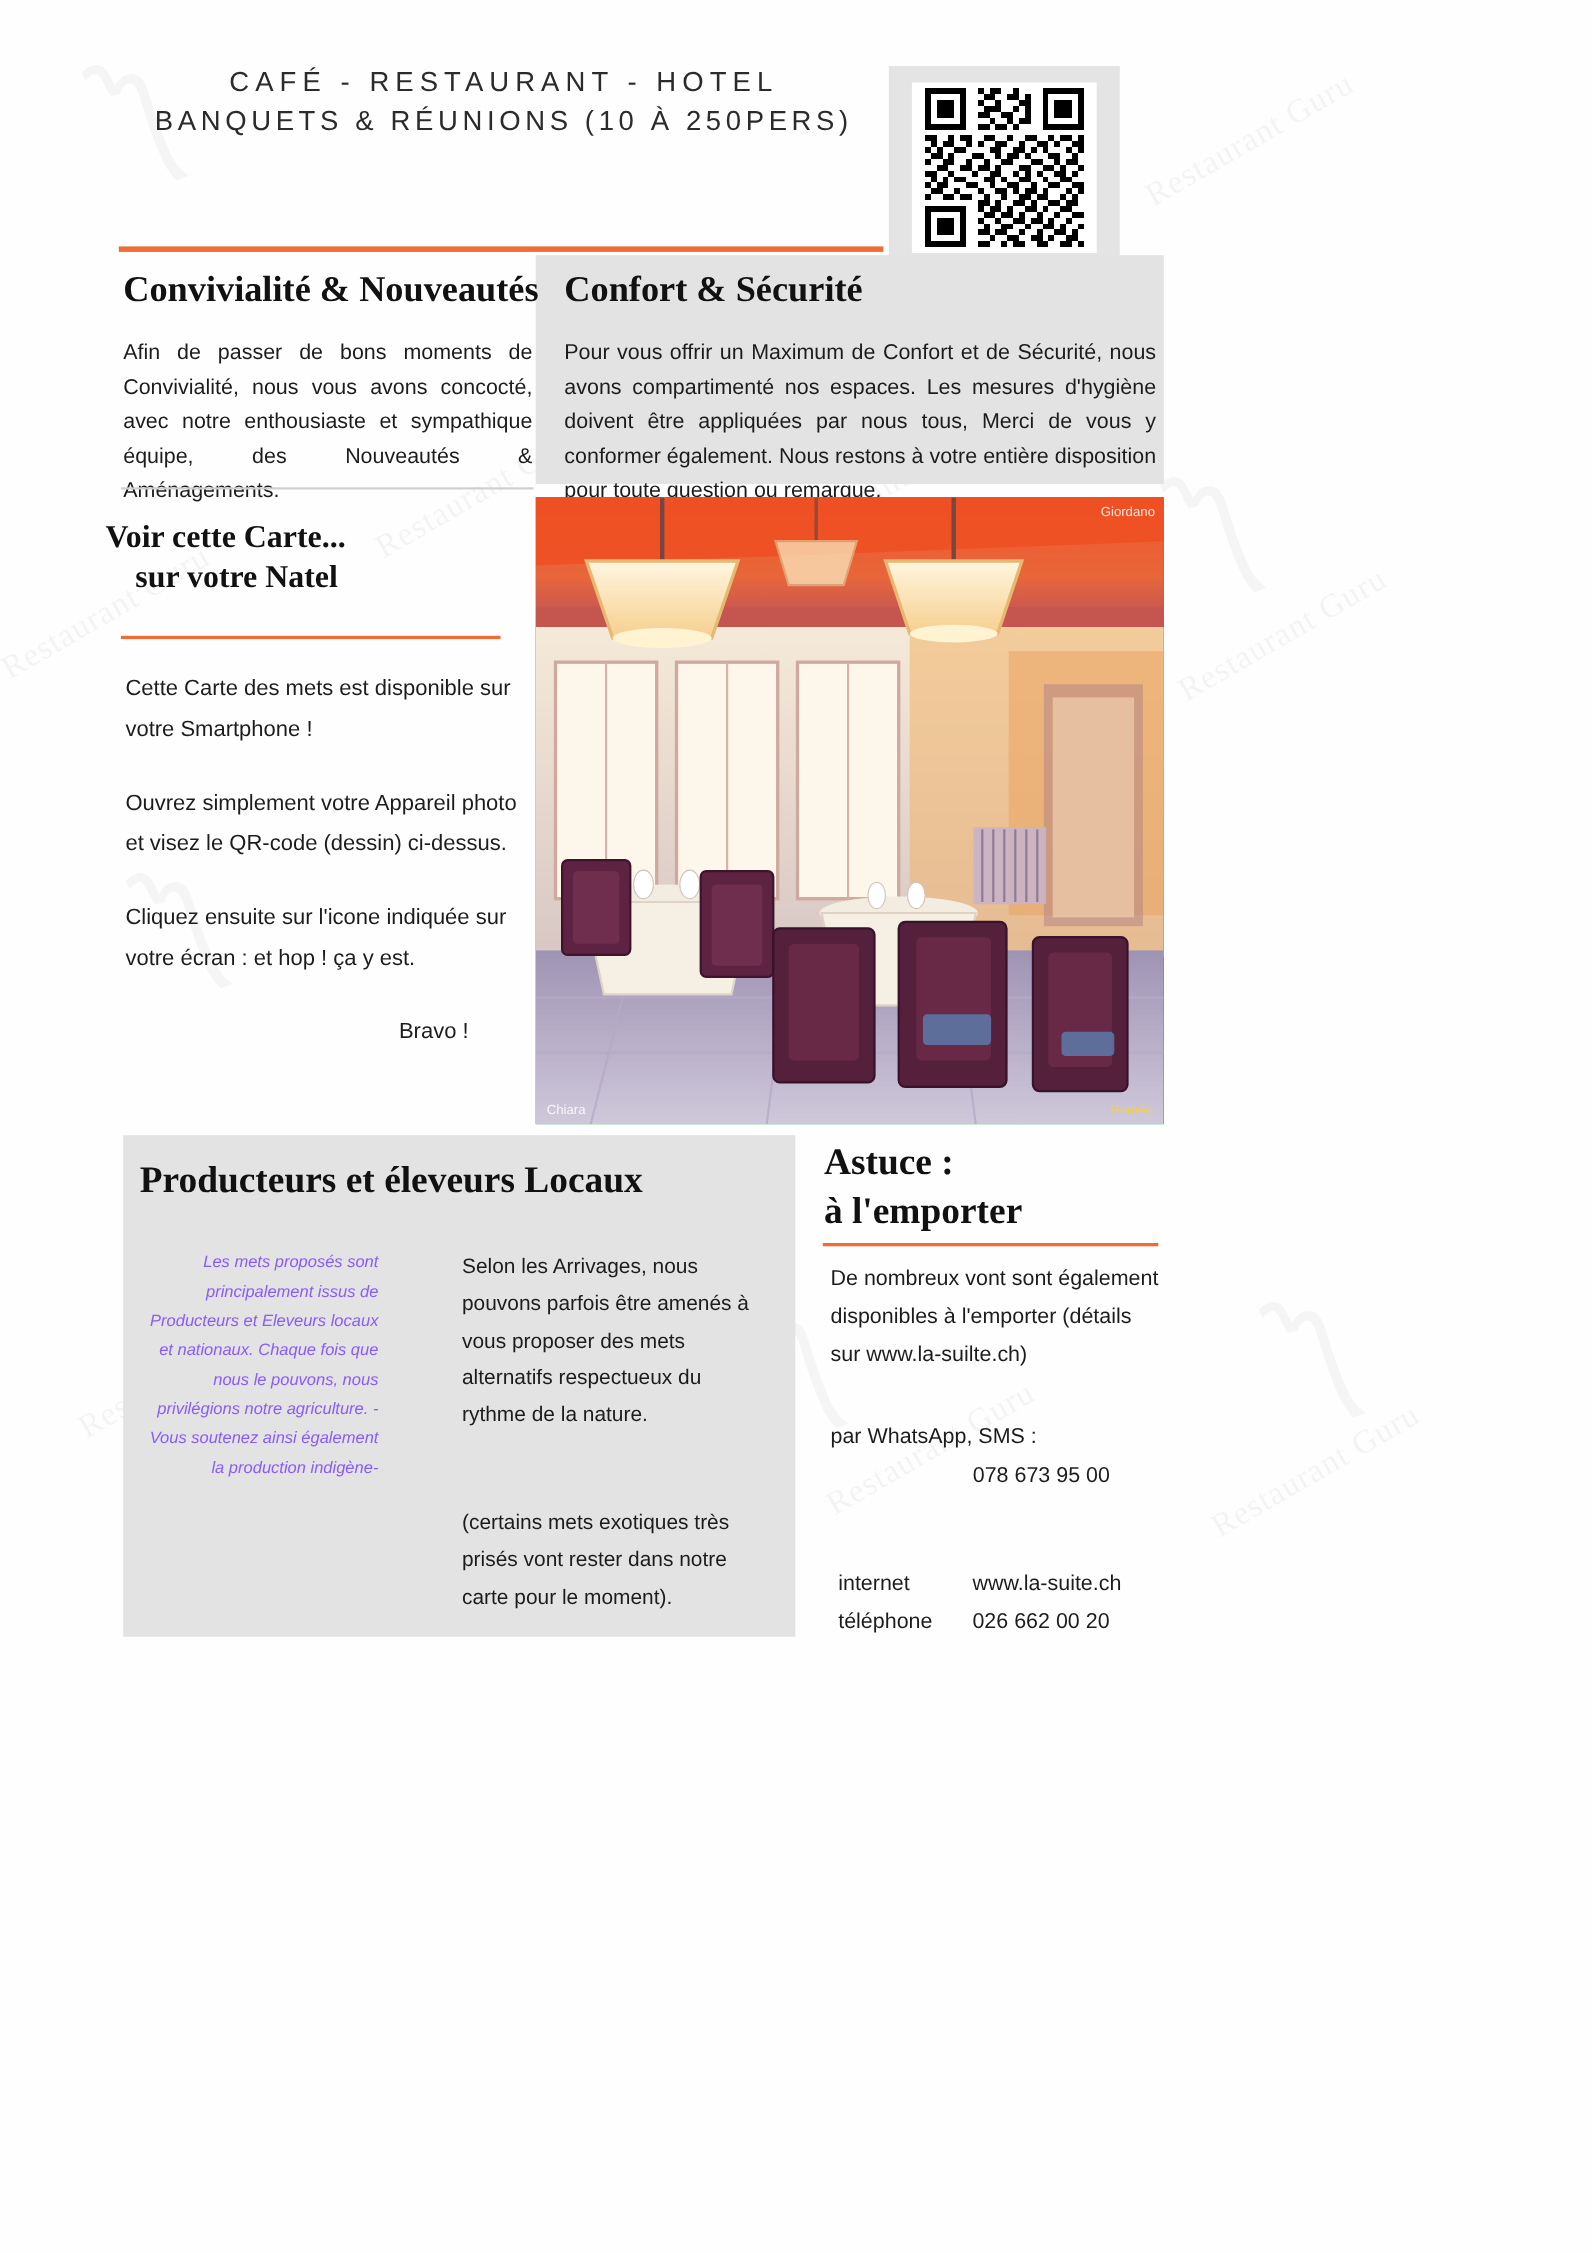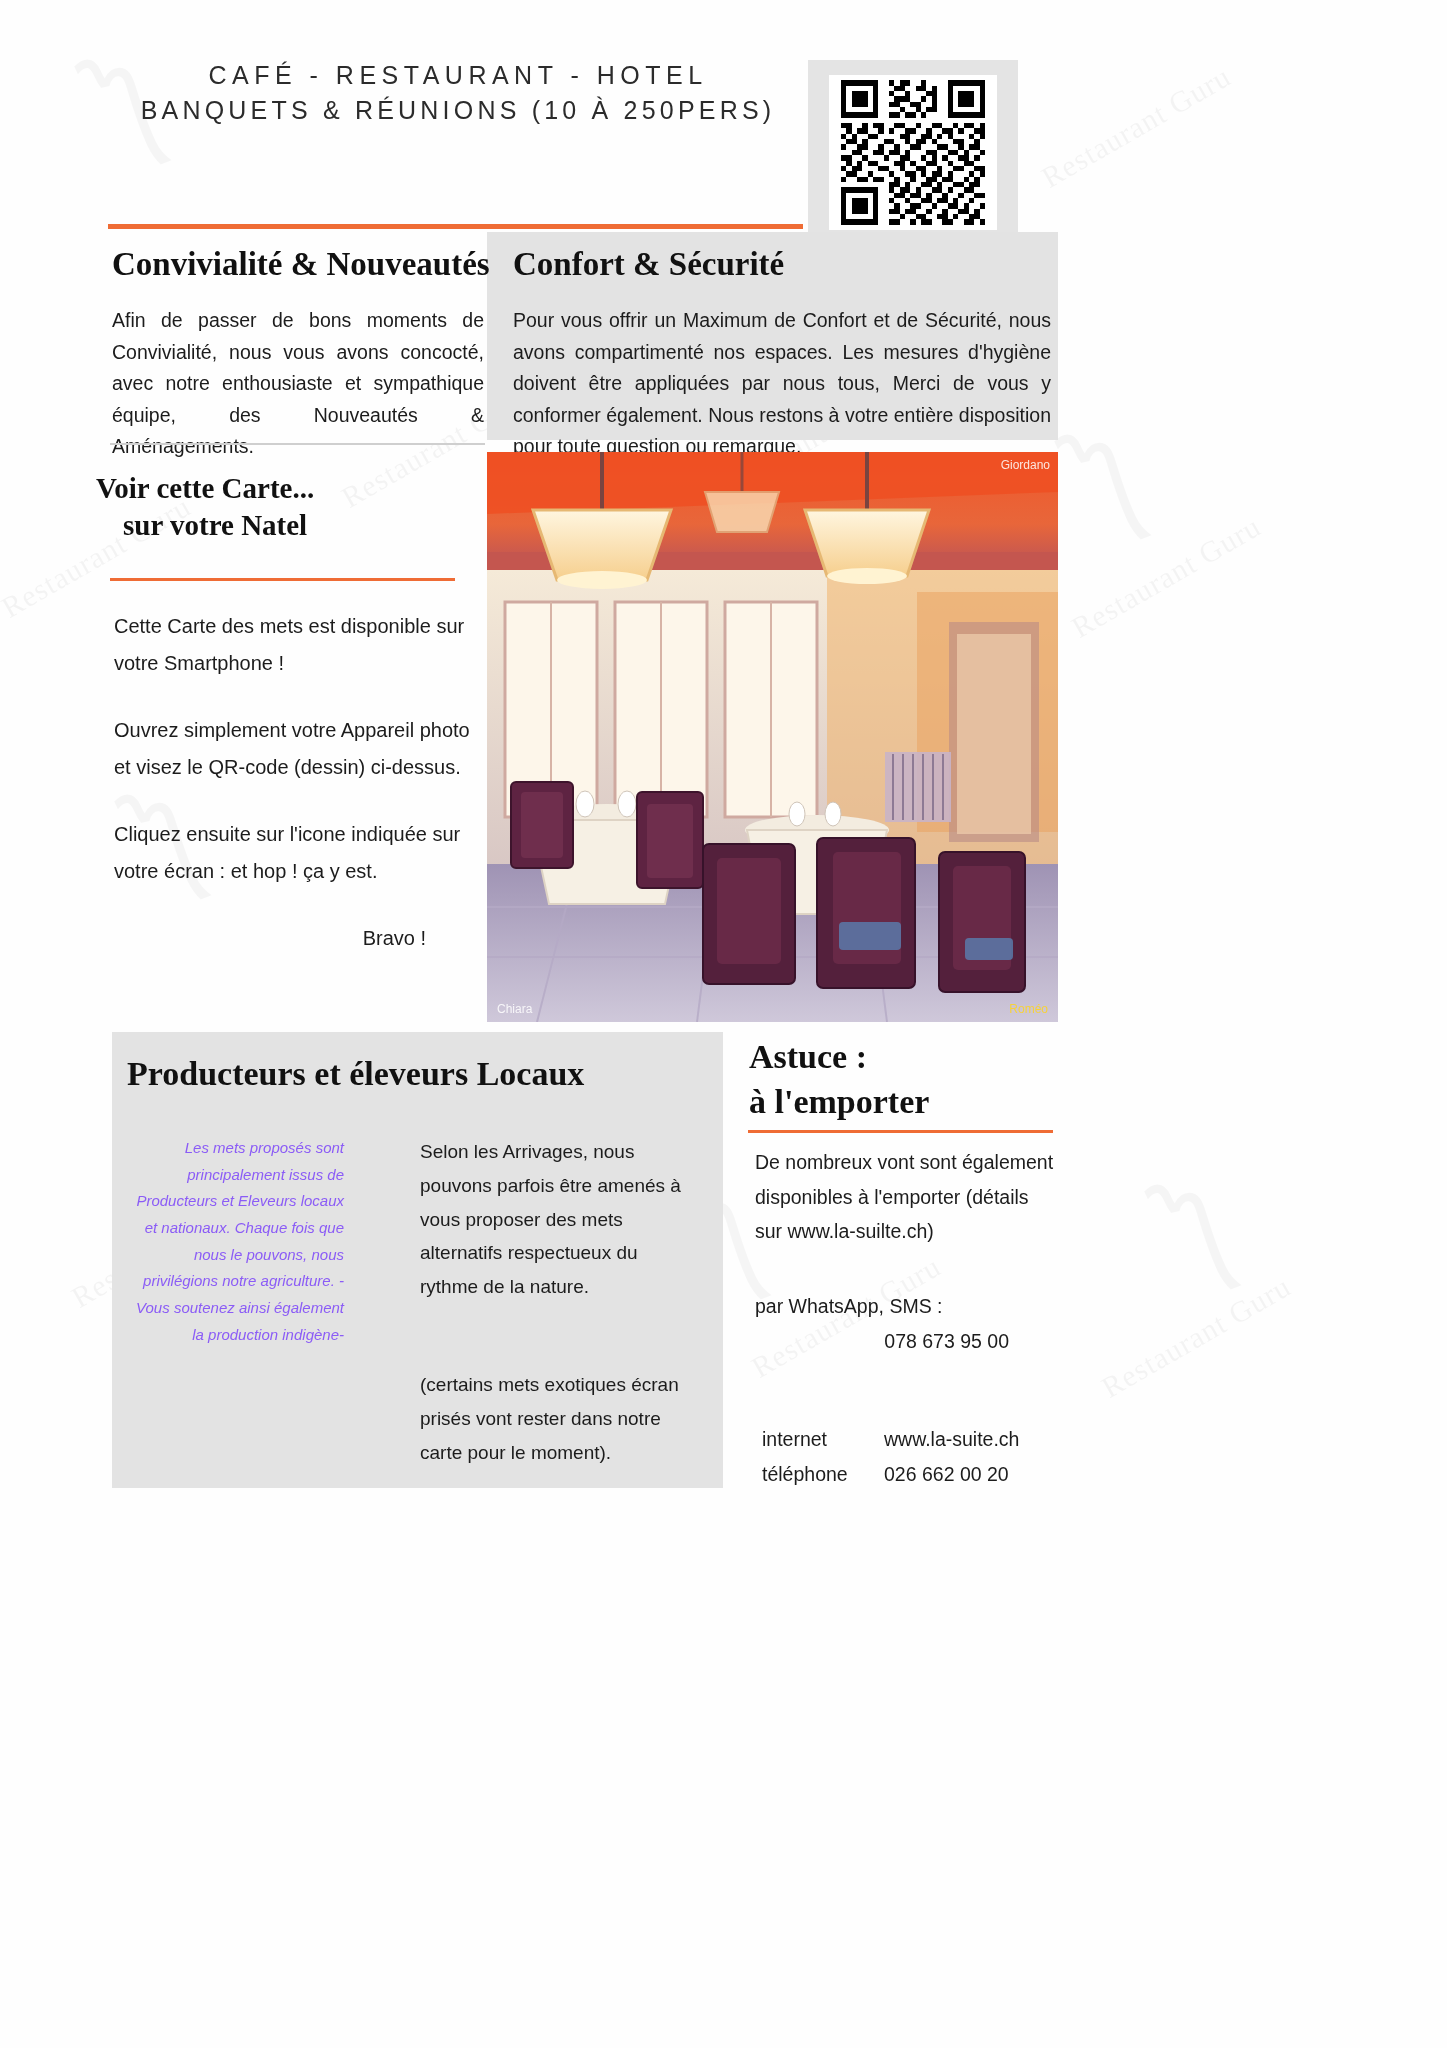--- a/index.html
+++ b/index.html
@@ -570,21 +570,21 @@
     <span class="photo-credit" style="right:8px; top:6px;">Giordano</span>
     <span class="photo-credit" style="left:10px; bottom:6px;">Chiara</span>
     <span class="photo-credit" style="right:10px; bottom:6px; color:#f6d23a;">Roméo</span>
   </div>
 
   <div class="prod-panel"></div>
   <div class="prod-title">Producteurs  et  éleveurs  Locaux</div>
   <div class="prod-col-a">Les mets proposés sont principalement issus de Producteurs et Eleveurs locaux et nationaux. Chaque fois que nous le pouvons, nous privilégions notre agriculture. -Vous soutenez ainsi également la production indigène-</div>
   <div class="prod-col-b">
     <div>Selon les Arrivages, nous pouvons parfois être amenés à vous proposer des mets alternatifs respectueux du rythme de la nature.</div>
-    <div class="p2">(certains mets exotiques écran prisés vont rester dans notre carte pour le moment).</div>
+    <div class="p2">(certains mets exotiques très prisés vont rester dans notre carte pour le moment).</div>
   </div>
 
   <div class="astuce-title">
     <div>Astuce :</div>
     <div>à l'emporter</div>
   </div>
   <div class="rule-orange" style="left:748px; top:1130px; width:305px; height:3px;"></div>
 
   <div class="astuce-body">
     <div>De nombreux vont sont également disponibles à l'emporter (détails sur www.la-suilte.ch)</div>

